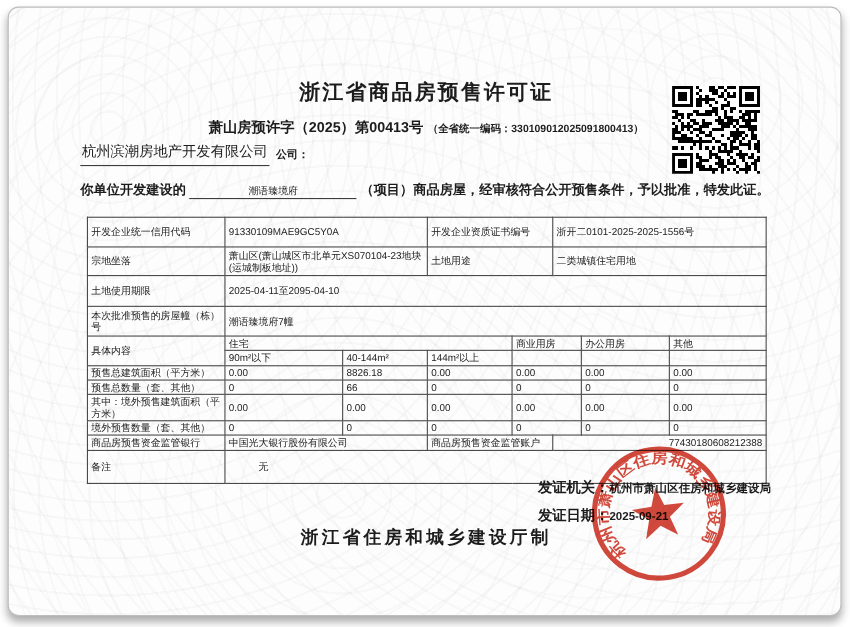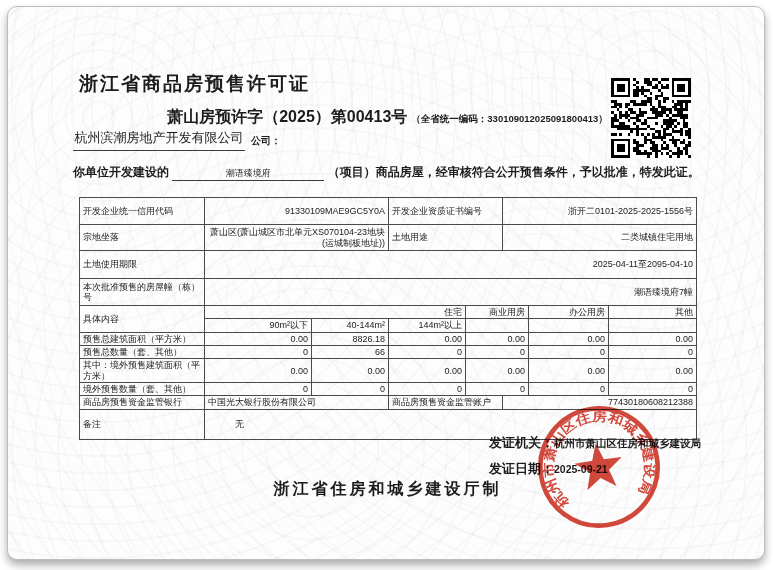--- a/index.html
+++ b/index.html
@@ -7,35 +7,35 @@
   .paper{position:absolute;left:7px;top:6px;width:756px;height:552px;background:#fdfdfd;
     border:1.5px solid #bdbdbd;border-radius:10px;box-shadow:0 5px 8px rgba(0,0,0,.33);}
   .paper::before{content:"";position:absolute;inset:0;border-radius:10px;pointer-events:none;
     background:
       repeating-radial-gradient(circle at 12% 20%, transparent 0 15px, rgba(150,150,150,.055) 15px 17px),
       repeating-radial-gradient(circle at 85% 15%, transparent 0 18px, rgba(150,150,150,.05) 18px 20px),
       repeating-radial-gradient(circle at 40% 80%, transparent 0 21px, rgba(150,150,150,.05) 21px 23px),
       repeating-radial-gradient(circle at 70% 55%, transparent 0 24px, rgba(150,150,150,.04) 24px 26px);}
   .abs{position:absolute;}
   .sans{font-family:"Liberation Sans","DejaVu Sans",sans-serif;}
-  .title{left:71px;top:64px;width:617px;text-align:left;font-size:19px;font-weight:bold;letter-spacing:2px;}
+  .title{left:71px;top:64px;width:617px;text-align:center;font-size:19px;font-weight:bold;letter-spacing:2px;}
   .docnum{left:71px;top:100px;width:617px;text-align:center;white-space:nowrap;}
-  .docnum .main{font-size:16px;font-weight:bold;}
+  .docnum .main{font-size:13px;font-weight:bold;}
   .docnum .code{font-size:9.5px;font-weight:bold;margin-top:19px;}
   .company-wrap{left:65px;top:122px;width:172px;text-align:center;border-bottom:1px solid #3c3c3c;
     font-size:13px;padding-bottom:3px;}
   .company-suffix{left:243px;top:127px;font-size:10px;font-weight:bold;}
   .intro{left:65px;top:157px;width:632px;font-size:12px;font-weight:bold;white-space:nowrap;}
   .intro .proj{display:inline-block;width:152px;border-bottom:1px solid #3c3c3c;text-align:center;
     font-size:9px;font-weight:normal;line-height:13px;vertical-align:bottom;}
   table.cert{position:absolute;left:71px;top:190px;width:617px;border-collapse:collapse;table-layout:fixed;padding-left:48px;}
   table.cert td{border:1px solid #4a4a4a;padding:1px 3px;font-size:9px;line-height:1.15;
     vertical-align:middle;overflow:hidden;}
   td.lbl{text-align:left;}
-  td.val{text-align:right;font-family:"Liberation Sans","DejaVu Sans",sans-serif;}
+  td.val{text-align:left;font-family:"Liberation Sans","DejaVu Sans",sans-serif;}
   td.big{font-size:10px;}
   td.small{font-size:7.5px;}
   td.topalign{vertical-align:top;padding-top:1px;}
   .issuer{font-size:13px;font-weight:bold;white-space:nowrap;}
   .issuer .v{font-size:10.5px;font-weight:bold;}
   .footer{left:71px;top:472px;width:617px;text-align:center;font-size:16px;font-weight:bold;letter-spacing:3px;}
   .seal{left:523px;top:392px;width:136px;height:136px;transform:rotate(-8deg);
     mix-blend-mode:multiply;opacity:.9;pointer-events:none;}
   .qr{left:603px;top:71px;width:80px;height:80px;}
 </style>

